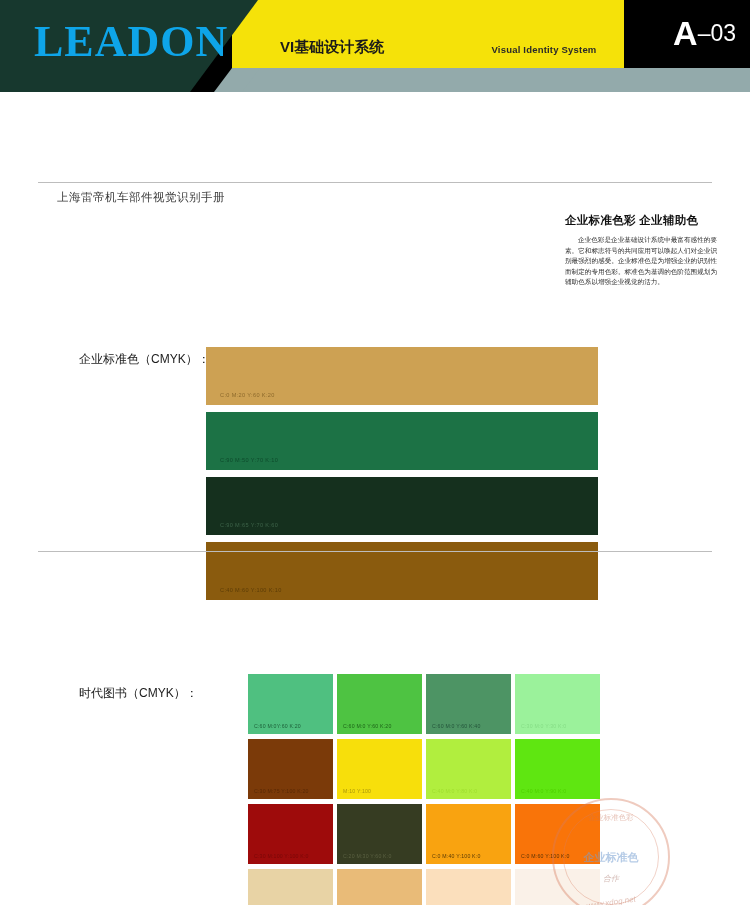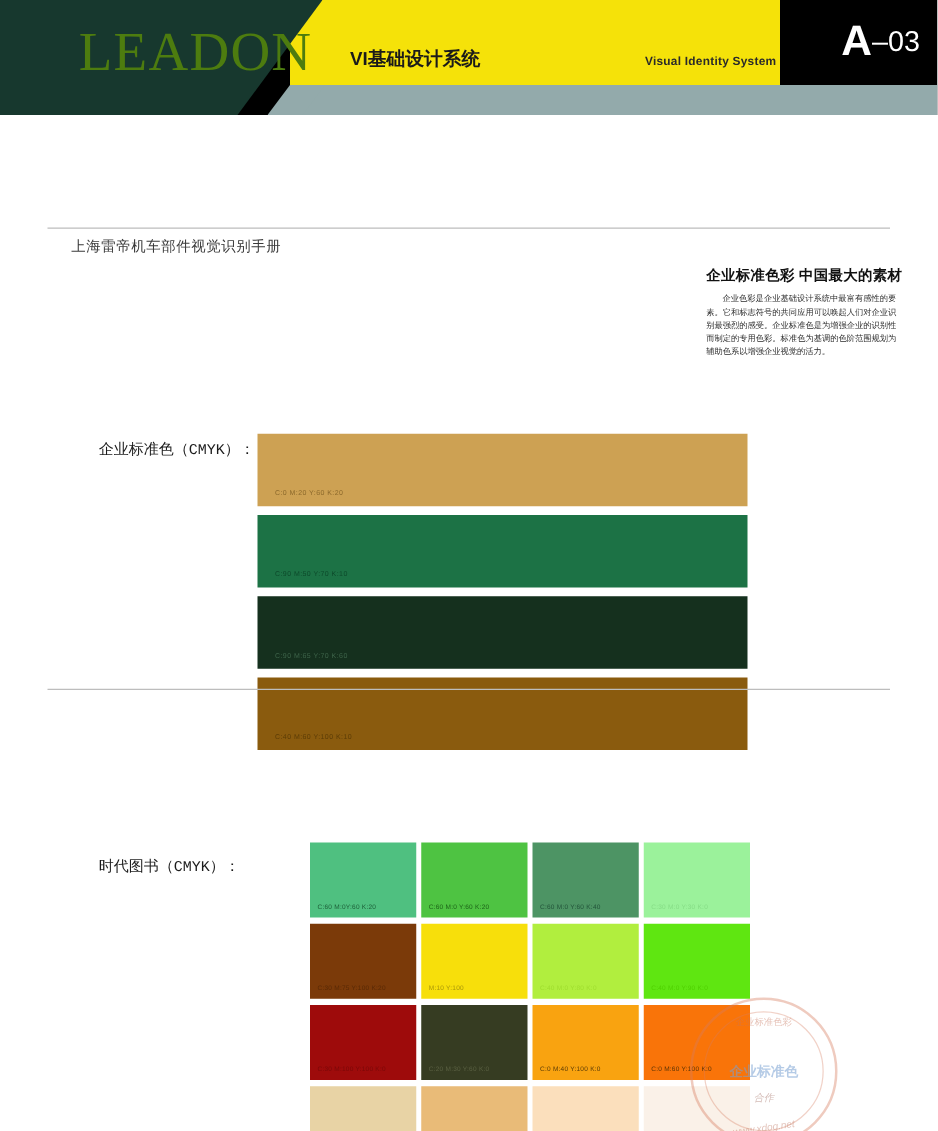--- a/index.html
+++ b/index.html
@@ -39,31 +39,31 @@
   }
   .hdr-slate-left {
     position: absolute; left: 196px; top: 68px;
     width: 70px; height: 24px;
     background: #93aaab;
     clip-path: polygon(36px 0, 70px 0, 70px 24px, 18px 24px);
   }
   .logo-text {
     position: absolute; left: 34px; top: 16px;
     font-family: "Liberation Serif", "DejaVu Serif", serif;
-    font-weight: normal; font-size: 44px; letter-spacing: 1px;
-    color: #4d7c0f; line-height: 52px; margin-left: 29px;
+    font-weight: bold; font-size: 44px; letter-spacing: 1px;
+    color: #0ea5e9; line-height: 52px;
   }
   .vi-cn {
     position: absolute; left: 280px; top: 38px;
     font-size: 15px; font-weight: bold; color: #1a1a1a;
     letter-spacing: 0px; white-space: nowrap;
   }
   .vis-id {
-    position: absolute; left: 516px; top: 44px;
-    width: 120px; text-align: left;
+    position: absolute; left: 484px; top: 44px;
+    width: 120px; text-align: center;
     font-size: 9.5px; font-weight: bold; color: #2a2a2a;
     letter-spacing: 0.2px; white-space: nowrap;
   }
   .page-code {
     position: absolute; right: 14px; top: 14px;
     color: #ffffff; white-space: nowrap;
   }
   .page-code .pc-a {
     font-family: "Liberation Sans", sans-serif;
     font-weight: bold; font-size: 34px; vertical-align: middle;
@@ -100,21 +100,21 @@
   }
   .note-body {
     font-size: 6.6px; line-height: 10.5px; color: #2b2b2b;
     text-align: justify; text-indent: 13px;
   }
 
   
   .sec-label {
     position: absolute;
     font-size: 12px; color: #1b1b1b; white-space: nowrap;
-    font-family: Liberation Mono, monospace;
+    font-family: Liberation Sans, sans-serif;
   }
   .sec-label.primary { left: 79px; top: 259px; }
   .sec-label.aux { left: 79px; top: 593px; }
 
   
   .bars { position: absolute; left: 206px; top: 255px; }
   .bar {
     position: relative;
     width: 392px; height: 58px;
     margin-bottom: 7px;
@@ -202,21 +202,21 @@
     <span class="pc-a">A</span><span class="pc-num">–03</span>
   </div>
 </div>
 
 <div class="sheet">
 
   <div class="rule-top"></div>
   <div class="manual-title">上海雷帝机车部件视觉识别手册</div>
 
   <div class="note">
-    <div class="note-head">企业标准色彩 中国最大的素材</div>
+    <div class="note-head">企业标准色彩 企业辅助色</div>
     <div class="note-body">企业色彩是企业基础设计系统中最富有感性的要素。它和标志符号的共同应用可以唤起人们对企业识别最强烈的感受。企业标准色是为增强企业的识别性而制定的专用色彩。标准色为基调的色阶范围规划为辅助色系以增强企业视觉的活力。</div>
   </div>
 
   <div class="sec-label primary">企业标准色（CMYK）：</div>
 
   <div class="bars">
     <div class="bar" style="background: rgb(205, 161, 83);">
       <span class="cmyk" style="color: rgb(141, 106, 44);">C:0 M:20 Y:60 K:20</span>
     </div>
     <div class="bar" style="background: rgb(28, 114, 69);">

